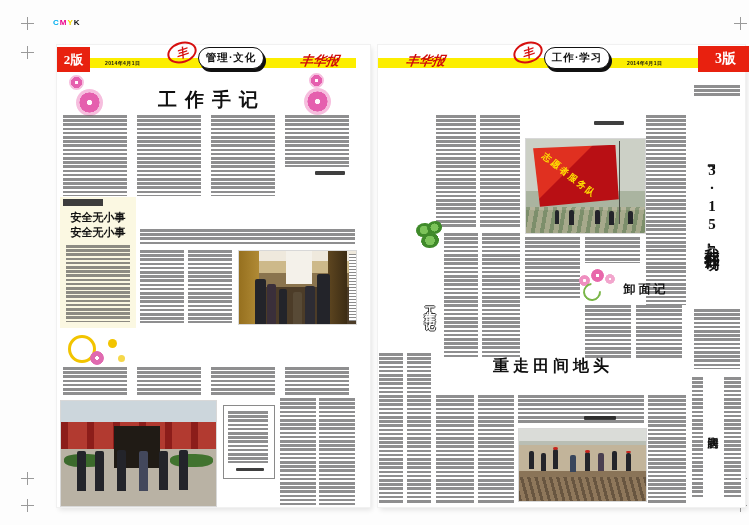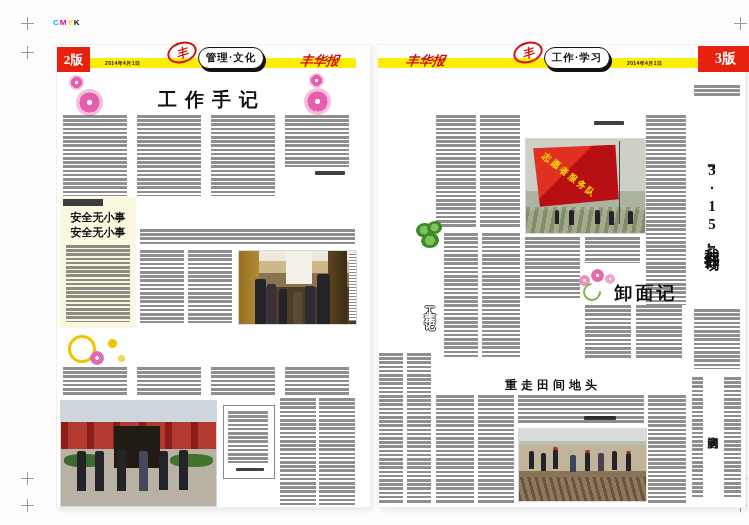--- a/index.html
+++ b/index.html
@@ -197,25 +197,25 @@
   <div class="tx" style="left:104px;top:188px;width:38px;height:126px"></div>
   <div class="tx" style="left:147px;top:192px;width:55px;height:63px"></div>
   <div class="tx" style="left:207px;top:192px;width:55px;height:26px"></div>
 
   <div class="abs" style="left:197px;top:222px;width:54px;height:26px">
     <span class="abs" style="left:4px;top:8px;width:11px;height:11px;border-radius:50%;background:radial-gradient(circle,#fff 0 18%,#ef8fc0 19% 70%,transparent 71%)"></span>
     <span class="abs" style="left:16px;top:2px;width:13px;height:13px;border-radius:50%;background:radial-gradient(circle,#fff 0 18%,#e868ab 19% 70%,transparent 71%)"></span>
     <span class="abs" style="left:30px;top:7px;width:10px;height:10px;border-radius:50%;background:radial-gradient(circle,#fff 0 18%,#f2a6cd 19% 70%,transparent 71%)"></span>
     <span class="abs" style="left:8px;top:16px;width:14px;height:14px;border:2px solid #7ab648;border-radius:50%;border-top-color:transparent;transform:rotate(40deg)"></span>
   </div>
-  <div class="headline" style="left:230px;top:236px;width:76px;font-size:18px;letter-spacing:3px">卸面记</div>
+  <div class="headline" style="left:230px;top:236px;width:76px;font-size:12px;letter-spacing:3px">卸面记</div>
   <div class="tx" style="left:207px;top:260px;width:46px;height:54px"></div>
   <div class="tx" style="left:258px;top:260px;width:46px;height:54px"></div>
 
-  <div class="headline" style="left:86px;top:332px;width:178px;font-size:12px;letter-spacing:4px">重走田间地头</div>
+  <div class="headline" style="left:86px;top:311px;width:178px;font-size:16px;letter-spacing:4px">重走田间地头</div>
   <div class="tx" style="left:58px;top:350px;width:38px;height:108px"></div>
   <div class="tx" style="left:100px;top:350px;width:36px;height:108px"></div>
   <div class="tx" style="left:140px;top:350px;width:126px;height:28px"></div>
   <div class="byline" style="left:206px;top:371px;width:32px;height:3.5px"></div>
   <div class="tx" style="left:270px;top:350px;width:38px;height:108px"></div>
 
   <div class="photo" style="left:140px;top:383px;width:127px;height:72px;background:linear-gradient(180deg,#dadcd8 0 16%,#b9beb4 16% 22%,#c2b49a 22% 58%,#8a7458 58% 100%)">
     <div class="abs" style="left:0;bottom:0;width:100%;height:34%;background:repeating-linear-gradient(75deg,rgba(70,55,40,.5) 0 3px,rgba(150,125,95,.4) 3px 7px)"></div>
     <span class="fg" style="left:8%;top:30%;width:4%;height:26%"></span>
     <span class="fg" style="left:17%;top:34%;width:4%;height:24%"></span>

